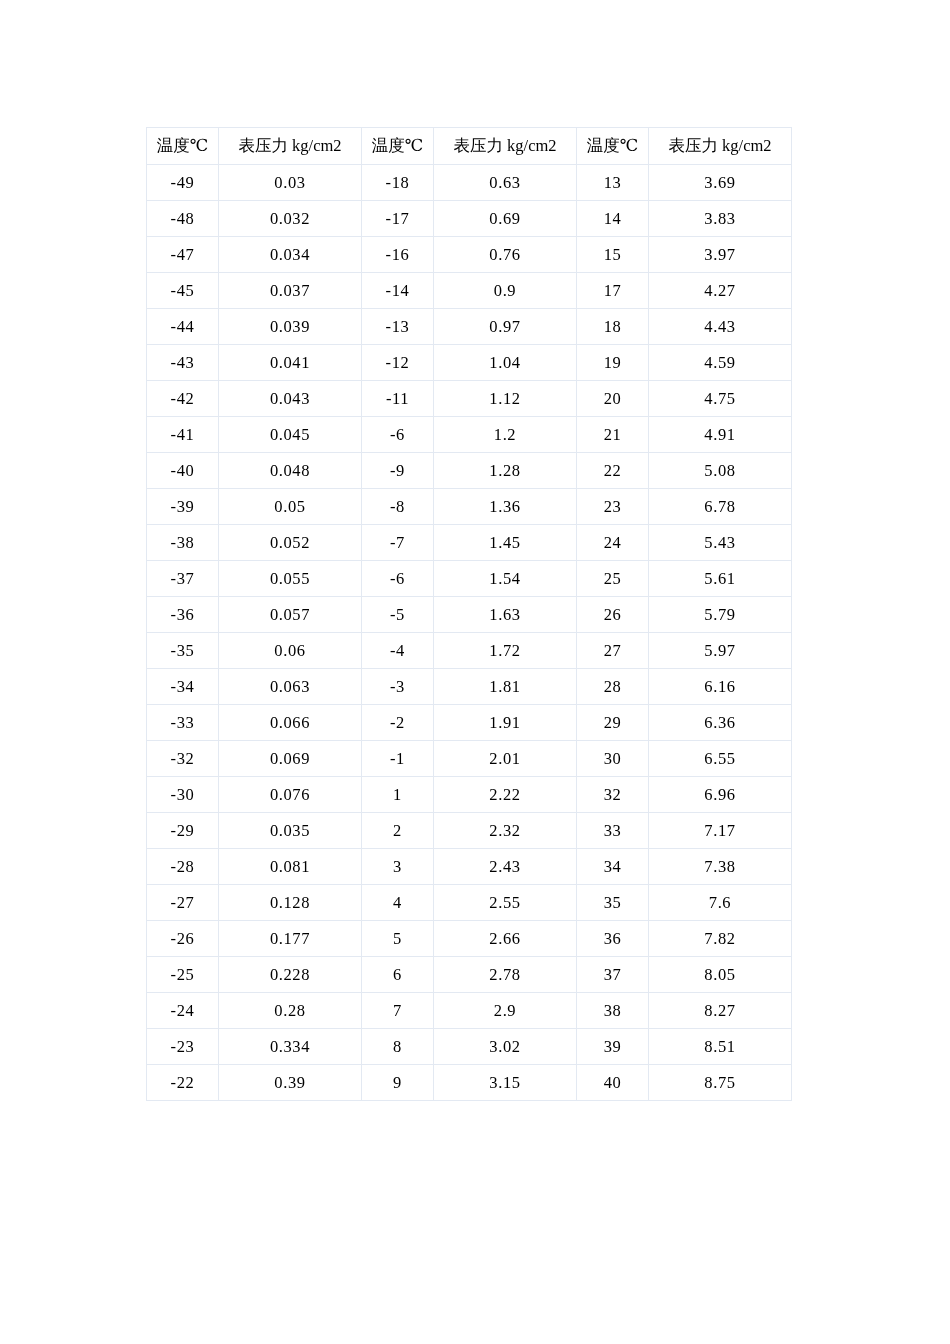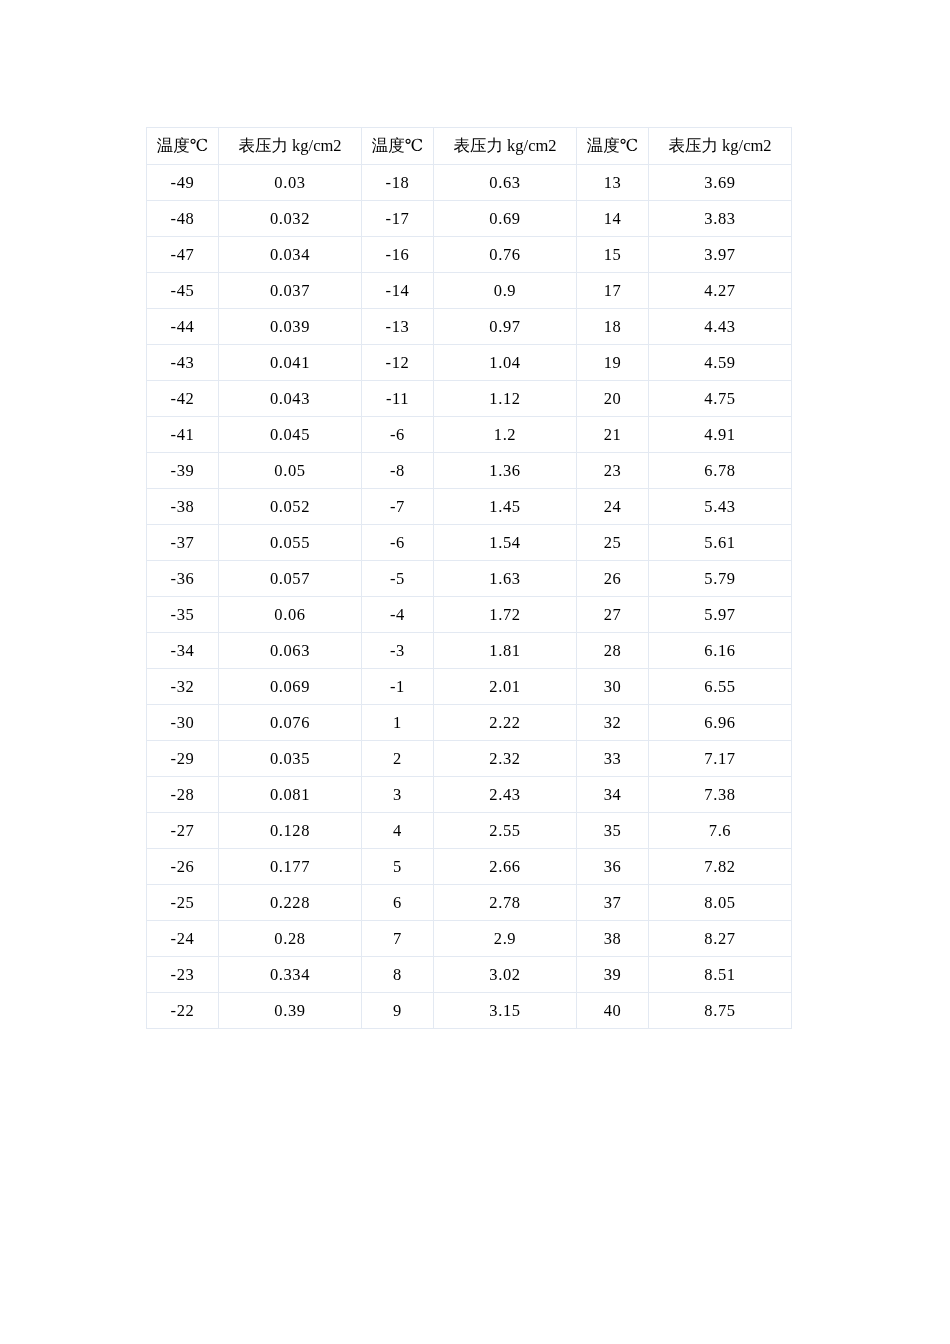--- a/index.html
+++ b/index.html
@@ -155,20 +155,28 @@
           </tr>
           <tr>
             <td class="num">-41</td>
             <td class="num">0.045</td>
             <td class="num">-6</td>
             <td class="num">1.2</td>
             <td class="num">21</td>
             <td class="num">4.91</td>
           </tr>
           <tr>
+            <td class="num">-40</td>
+            <td class="num">0.048</td>
+            <td class="num">-9</td>
+            <td class="num">1.28</td>
+            <td class="num">22</td>
+            <td class="num">5.08</td>
+          </tr>
+          <tr>
             <td class="num">-39</td>
             <td class="num">0.05</td>
             <td class="num">-8</td>
             <td class="num">1.36</td>
             <td class="num">23</td>
             <td class="num">6.78</td>
           </tr>
           <tr>
             <td class="num">-38</td>
             <td class="num">0.052</td>
@@ -203,20 +211,28 @@
           </tr>
           <tr>
             <td class="num">-34</td>
             <td class="num">0.063</td>
             <td class="num">-3</td>
             <td class="num">1.81</td>
             <td class="num">28</td>
             <td class="num">6.16</td>
           </tr>
           <tr>
+            <td class="num">-33</td>
+            <td class="num">0.066</td>
+            <td class="num">-2</td>
+            <td class="num">1.91</td>
+            <td class="num">29</td>
+            <td class="num">6.36</td>
+          </tr>
+          <tr>
             <td class="num">-32</td>
             <td class="num">0.069</td>
             <td class="num">-1</td>
             <td class="num">2.01</td>
             <td class="num">30</td>
             <td class="num">6.55</td>
           </tr>
           <tr>
             <td class="num">-30</td>
             <td class="num">0.076</td>

